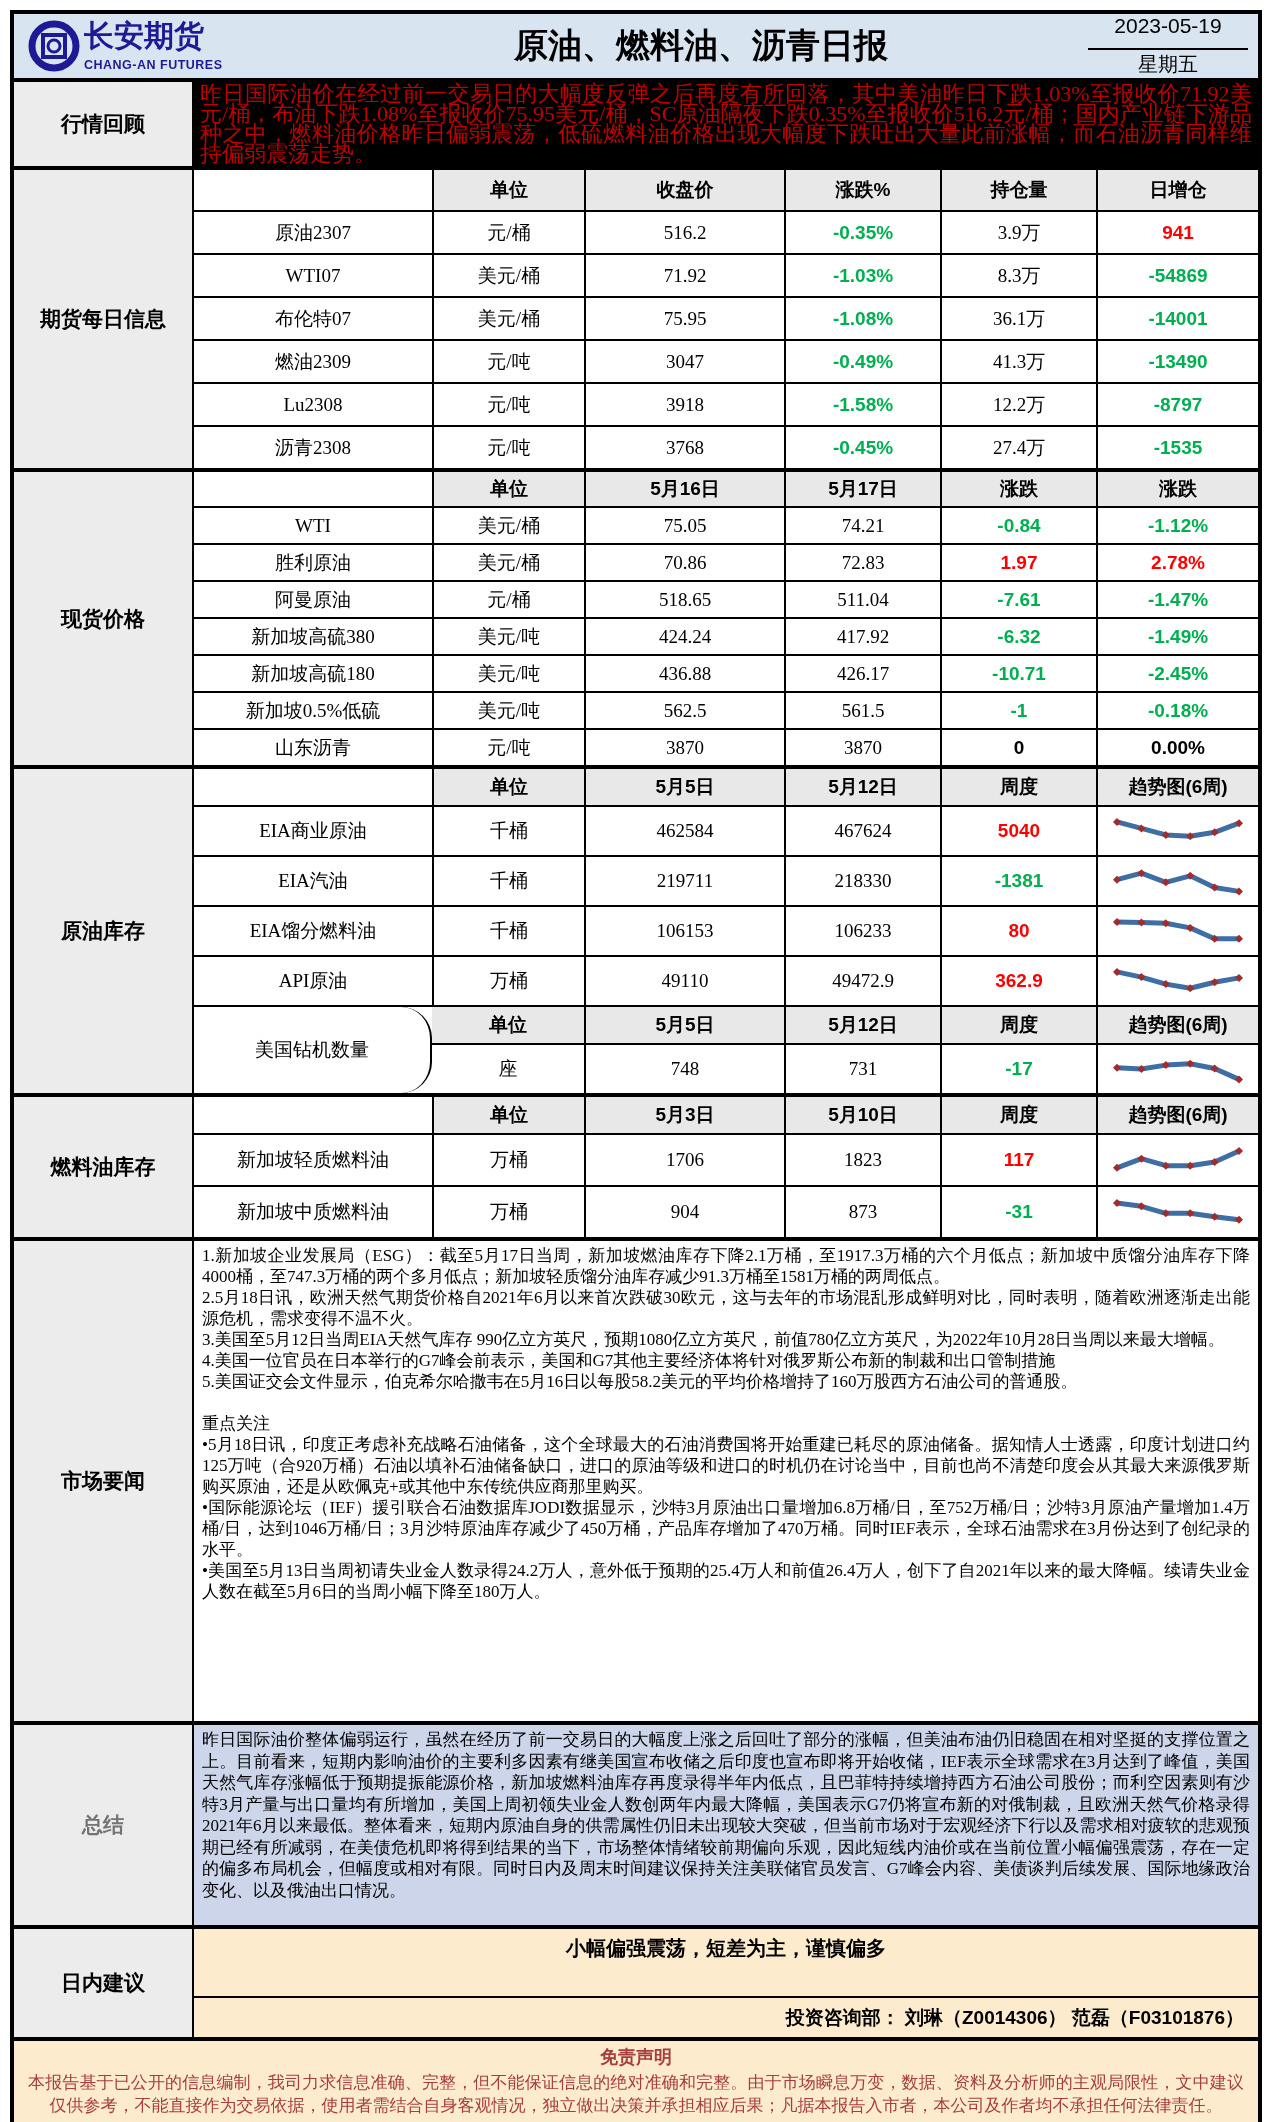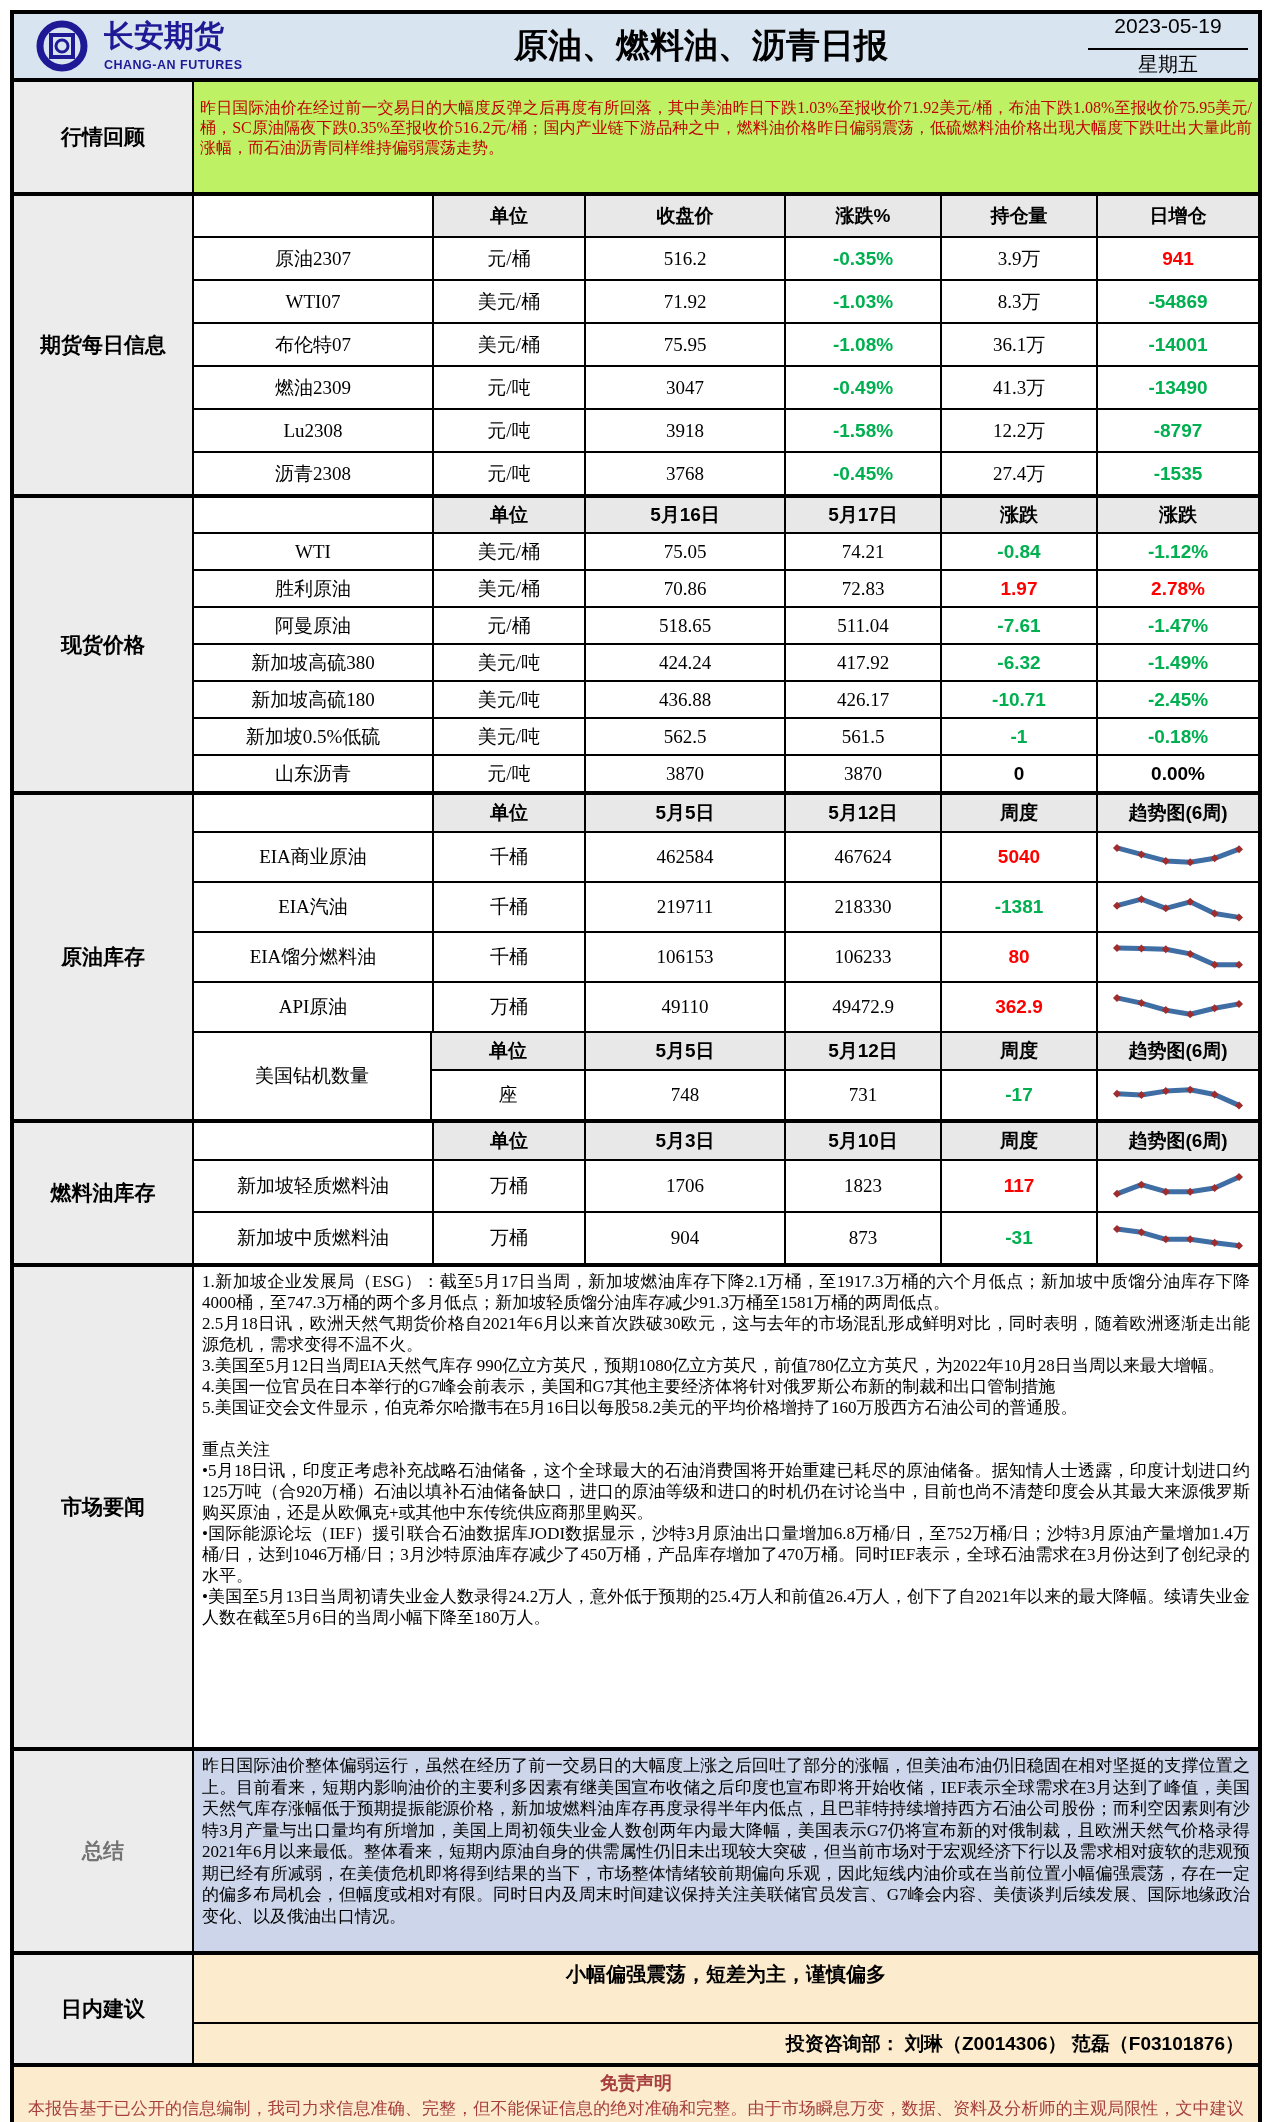--- a/index.html
+++ b/index.html
@@ -3,39 +3,39 @@
 <meta charset="utf-8">
 <style>
   html,body{margin:0;padding:0;background:#fff;}
   .page{width:1272px;min-height:2122px;box-sizing:border-box;padding:10px;background:#fff;
         font-family:"Liberation Serif", serif;color:#000;}
   .frame{border:4px solid #000;box-sizing:border-box;min-height:2098px;display:flex;flex-direction:column;}
   .frame>*+*{border-top:4px solid #000;}
 
   
   .hdr{height:64px;background:#d8e4f0;display:flex;align-items:center;}
-  .logo{display:flex;align-items:center;gap:16px;padding-left:22px;width:300px;box-sizing:border-box;}
+  .logo{display:flex;align-items:center;gap:4px;padding-left:14px;width:300px;box-sizing:border-box;}
   .logo-cn{font-family:"Liberation Sans",sans-serif;font-weight:700;font-size:30px;color:#1e1a96;line-height:1;}
   .logo-en{font-family:"Liberation Sans",sans-serif;font-weight:700;font-size:12.5px;color:#1e1a96;letter-spacing:.5px;line-height:1;margin-top:8px;}
   .hdr-title{flex:1;text-align:center;font-family:"Liberation Sans",sans-serif;font-weight:700;font-size:34px;}
   .hdr-date{width:170px;box-sizing:border-box;padding-right:10px;text-align:center;
             font-family:"Liberation Sans",sans-serif;font-size:21px;}
   .hdr-date .d1{border-bottom:2px solid #000;padding-bottom:10px;}
   .hdr-date .d2{padding-top:1px;font-size:20px;}
 
   
   .sec{display:flex;}
   .lbl{width:178px;flex:none;background:#ececec;border-right:2px solid #000;
        display:flex;align-items:center;justify-content:center;
        font-family:"Liberation Sans",sans-serif;font-weight:700;font-size:21px;text-align:right;}
   .sec-body{flex:1;min-width:0;}
 
   
-  .review-body{background:#bef264;color:#c00000;font-size:16px;line-height:20px;
-               padding:16px 6px;text-align:justify;min-height:78px;}
+  .review-body{background:#000000;color:#c00000;font-size:22px;line-height:20px;
+               padding:2px 6px;text-align:justify;min-height:78px;}
 
   
   .tbl{flex:1;display:flex;flex-direction:column;}
   .hrow,.trow{display:grid;grid-template-columns:238px 152px 200px 156px 156px 1fr;}
   .cols5{display:grid;grid-template-columns:152px 200px 156px 156px 1fr;}
   .trow{border-top:2px solid #000;}
   .cell{display:flex;align-items:center;justify-content:center;font-size:19px;overflow:hidden;}
   .cell+.cell{border-left:2px solid #000;}
   .hcell{background:#e8e8e8;font-family:"Liberation Sans",sans-serif;font-weight:600;font-size:19px;}
   .hblank{background:#fff;}
@@ -47,21 +47,21 @@
   .futures .trow .cell{height:41px;}
   .spot .hrow .cell{height:34px;}
   .spot .trow .cell{height:35px;}
   .crude .hrow .cell{height:36px;}
   .crude .trow .cell{height:48px;}
   .fuel .hrow .cell{height:36px;}
   .fuel .trow .cell{height:50px;}
 
   
   .rig{display:grid;grid-template-columns:238px 1fr;border-top:2px solid #000;}
-  .rig-name{border-right:2px solid #000;display:flex;align-items:center;justify-content:center;font-size:19px;}
+  .rig-name{border-right:2px solid #000;display:flex;align-items:center;justify-content:center;font-size:19px;border-radius:31px;}
   .rig .cols5+.cols5{border-top:2px solid #000;}
   .rig .cols5 .cell{height:36px;}
   .rig .cols5.rig-r .cell{height:48px;}
 
   .spark-cell svg{display:block;}
 
   
   .news-body{padding:4px 8px;font-size:17px;line-height:21px;min-height:472px;}
   .news-body p{margin:0;text-align:justify;}
   .focus-title{margin-top:21px !important;}

